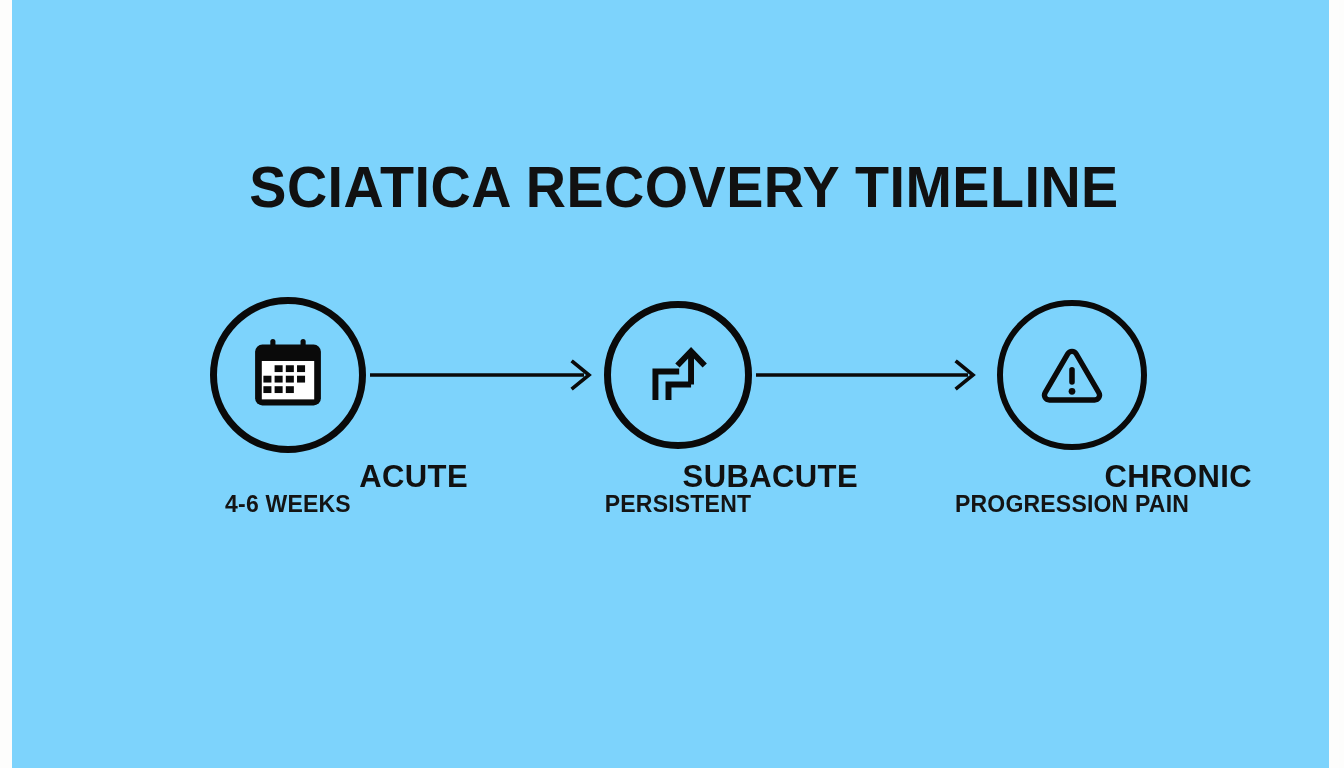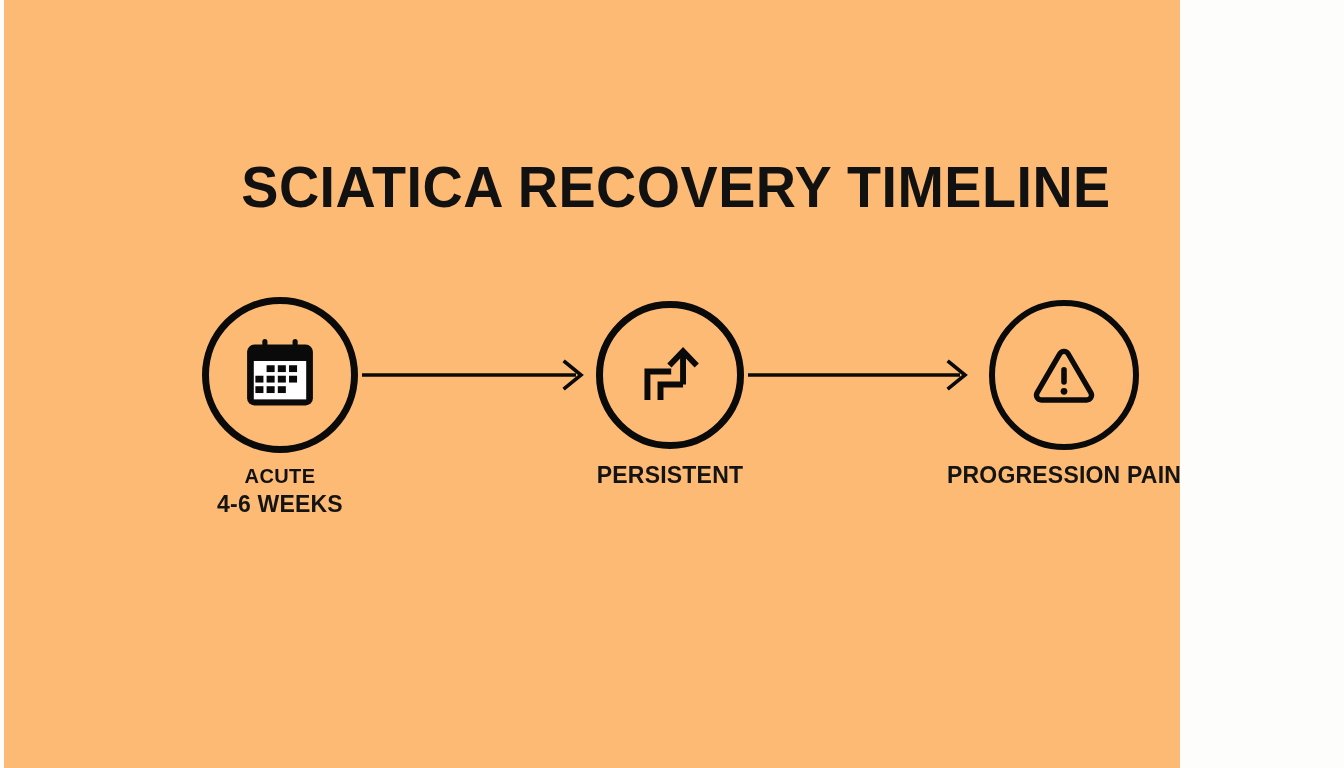--- a/index.html
+++ b/index.html
@@ -11,25 +11,25 @@
     width: 1344px;
     height: 768px;
     background: #fdfdfc;
     font-family: "Liberation Sans", sans-serif;
     overflow: hidden;
     position: relative;
   }
 
   #canvas {
     position: absolute;
-    left: 4px;
-    top: 0;
-    width: 1176px;
+    left: 12px;
+    top: 0;
+    width: 1317px;
     height: 768px;
-    background: #fdba74;
+    background: #7dd3fc;
   }
 
   
   #title {
     position: absolute;
     left: 0;
     top: 158px;
     width: 1344px;
     text-align: center;
     font-family: "Liberation Sans Narrow", "Liberation Sans", sans-serif;
@@ -77,26 +77,27 @@
   }
 
   
   .labels {
     position: absolute;
     text-align: center;
     width: 360px;
   }
   .label-title {
     font-family: "Liberation Sans Narrow", "Liberation Sans", sans-serif;
-    font-size: 20px;
+    font-size: 31px;
     line-height: 29px;
     font-weight: 700;
     letter-spacing: 0.4px;
     color: #111111;
     white-space: nowrap;
+    text-align: right;
   }
   .label-sub {
     font-family: "Liberation Sans Narrow", "Liberation Sans", sans-serif;
     font-size: 23px;
     line-height: 27px;
     font-weight: 700;
     letter-spacing: 0.2px;
     color: #141414;
     white-space: nowrap;
   }
@@ -178,20 +179,21 @@
 
             <path d="M43 40 L43 13"></path>
 
             <path d="M31.5 24 L43 12 L54.5 24"></path>
           </g>
         </svg>
       </div>
     </div>
 
     <div class="labels" style="left:486px; top:462px;">
+      <div class="label-title">SUBACUTE</div>
       <div class="label-sub">PERSISTENT</div>
     </div>
   </div>
 
   <div class="stage">
 
     <div class="circle-wrap" style="left:985px; top:300px; width:150px; height:150px;">
       <div class="circle-ring" style="border-width:6.5px;"></div>
       <div class="icon-holder">
 
@@ -202,17 +204,18 @@
                    L12.4 53.6 C10.9 53.6 9.6 52.9 8.8 51.6
                    C8.0 50.3 8.0 48.7 8.8 47.3
                    L28.3 13.8 C29.1 12.4 30.4 11.5 32 11.5 Z" fill="none" stroke="#0a0a0a" stroke-width="4.6" stroke-linejoin="round"></path>
           <rect x="29.6" y="25.0" width="4.8" height="15.5" rx="2.4" fill="#0a0a0a"></rect>
           <circle cx="32" cy="46.1" r="2.9" fill="#0a0a0a"></circle>
         </svg>
       </div>
     </div>
 
     <div class="labels" style="left:880px; top:462px;">
+      <div class="label-title">CHRONIC</div>
       <div class="label-sub">PROGRESSION PAIN</div>
     </div>
   </div>
 
 </div>
 
 </body></html>

